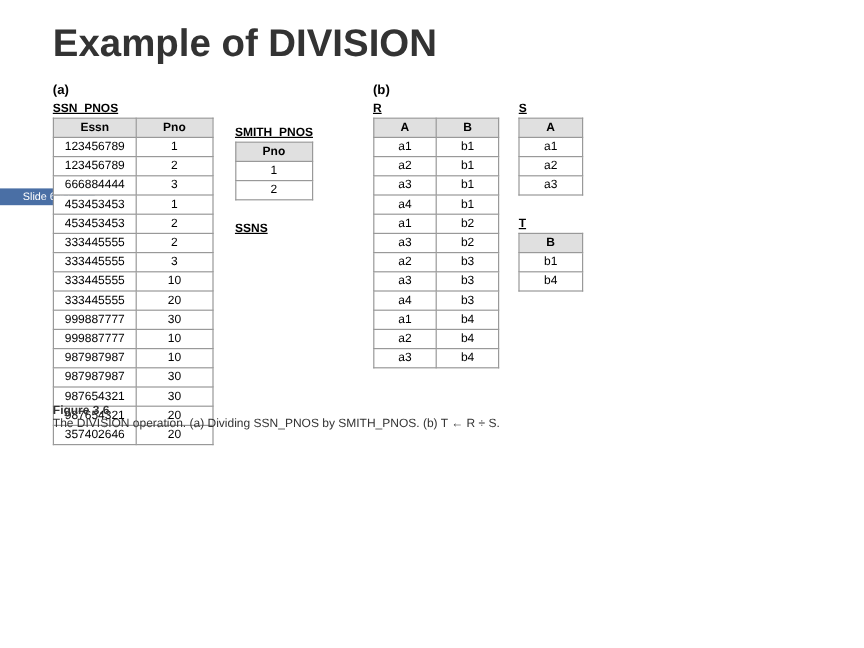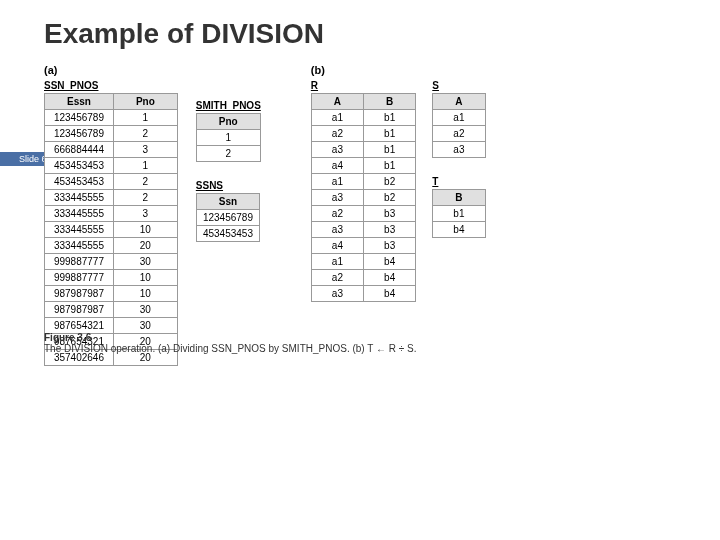--- a/index.html
+++ b/index.html
@@ -5,21 +5,21 @@
     * { margin: 0; padding: 0; box-sizing: border-box; }
     body {
       width: 720px;
       height: 540px;
       background: #fff;
       font-family: Arial, sans-serif;
       font-size: 12px;
       overflow: hidden;
     }
     .page-title {
-      font-size: 28px;
+      font-size: 32px;
       font-weight: bold;
       color: #333;
       padding: 18px 0 8px 44px;
     }
     .slide-badge {
       background: #4a6fa5;
       color: #fff;
       font-size: 9px;
       padding: 2px 19px;
       position: absolute;
@@ -198,35 +198,20 @@
                     <td>1</td>
                   </tr>
                   <tr>
                     <td>2</td>
                   </tr>
                 </tbody>
             </table>
           </div>
           <div style="margin-top:10px;">
             <div class="table-label">SSNS</div>
-            <table>
-              <thead>
-                <tr>
-                    <th>Ssn</th>
-                  </tr>
-              </thead>
-              <tbody id="ssns-body">
-                  <tr>
-                    <td>123456789</td>
-                  </tr>
-                  <tr>
-                    <td>453453453</td>
-                  </tr>
-                </tbody>
-            </table>
           </div>
         </div>
 
       </div>
     </div>
 
     <div style="margin-left:20px;">
       <div class="sec-label">(b)</div>
       <div class="section-b" style="margin-top:4px;">
 

